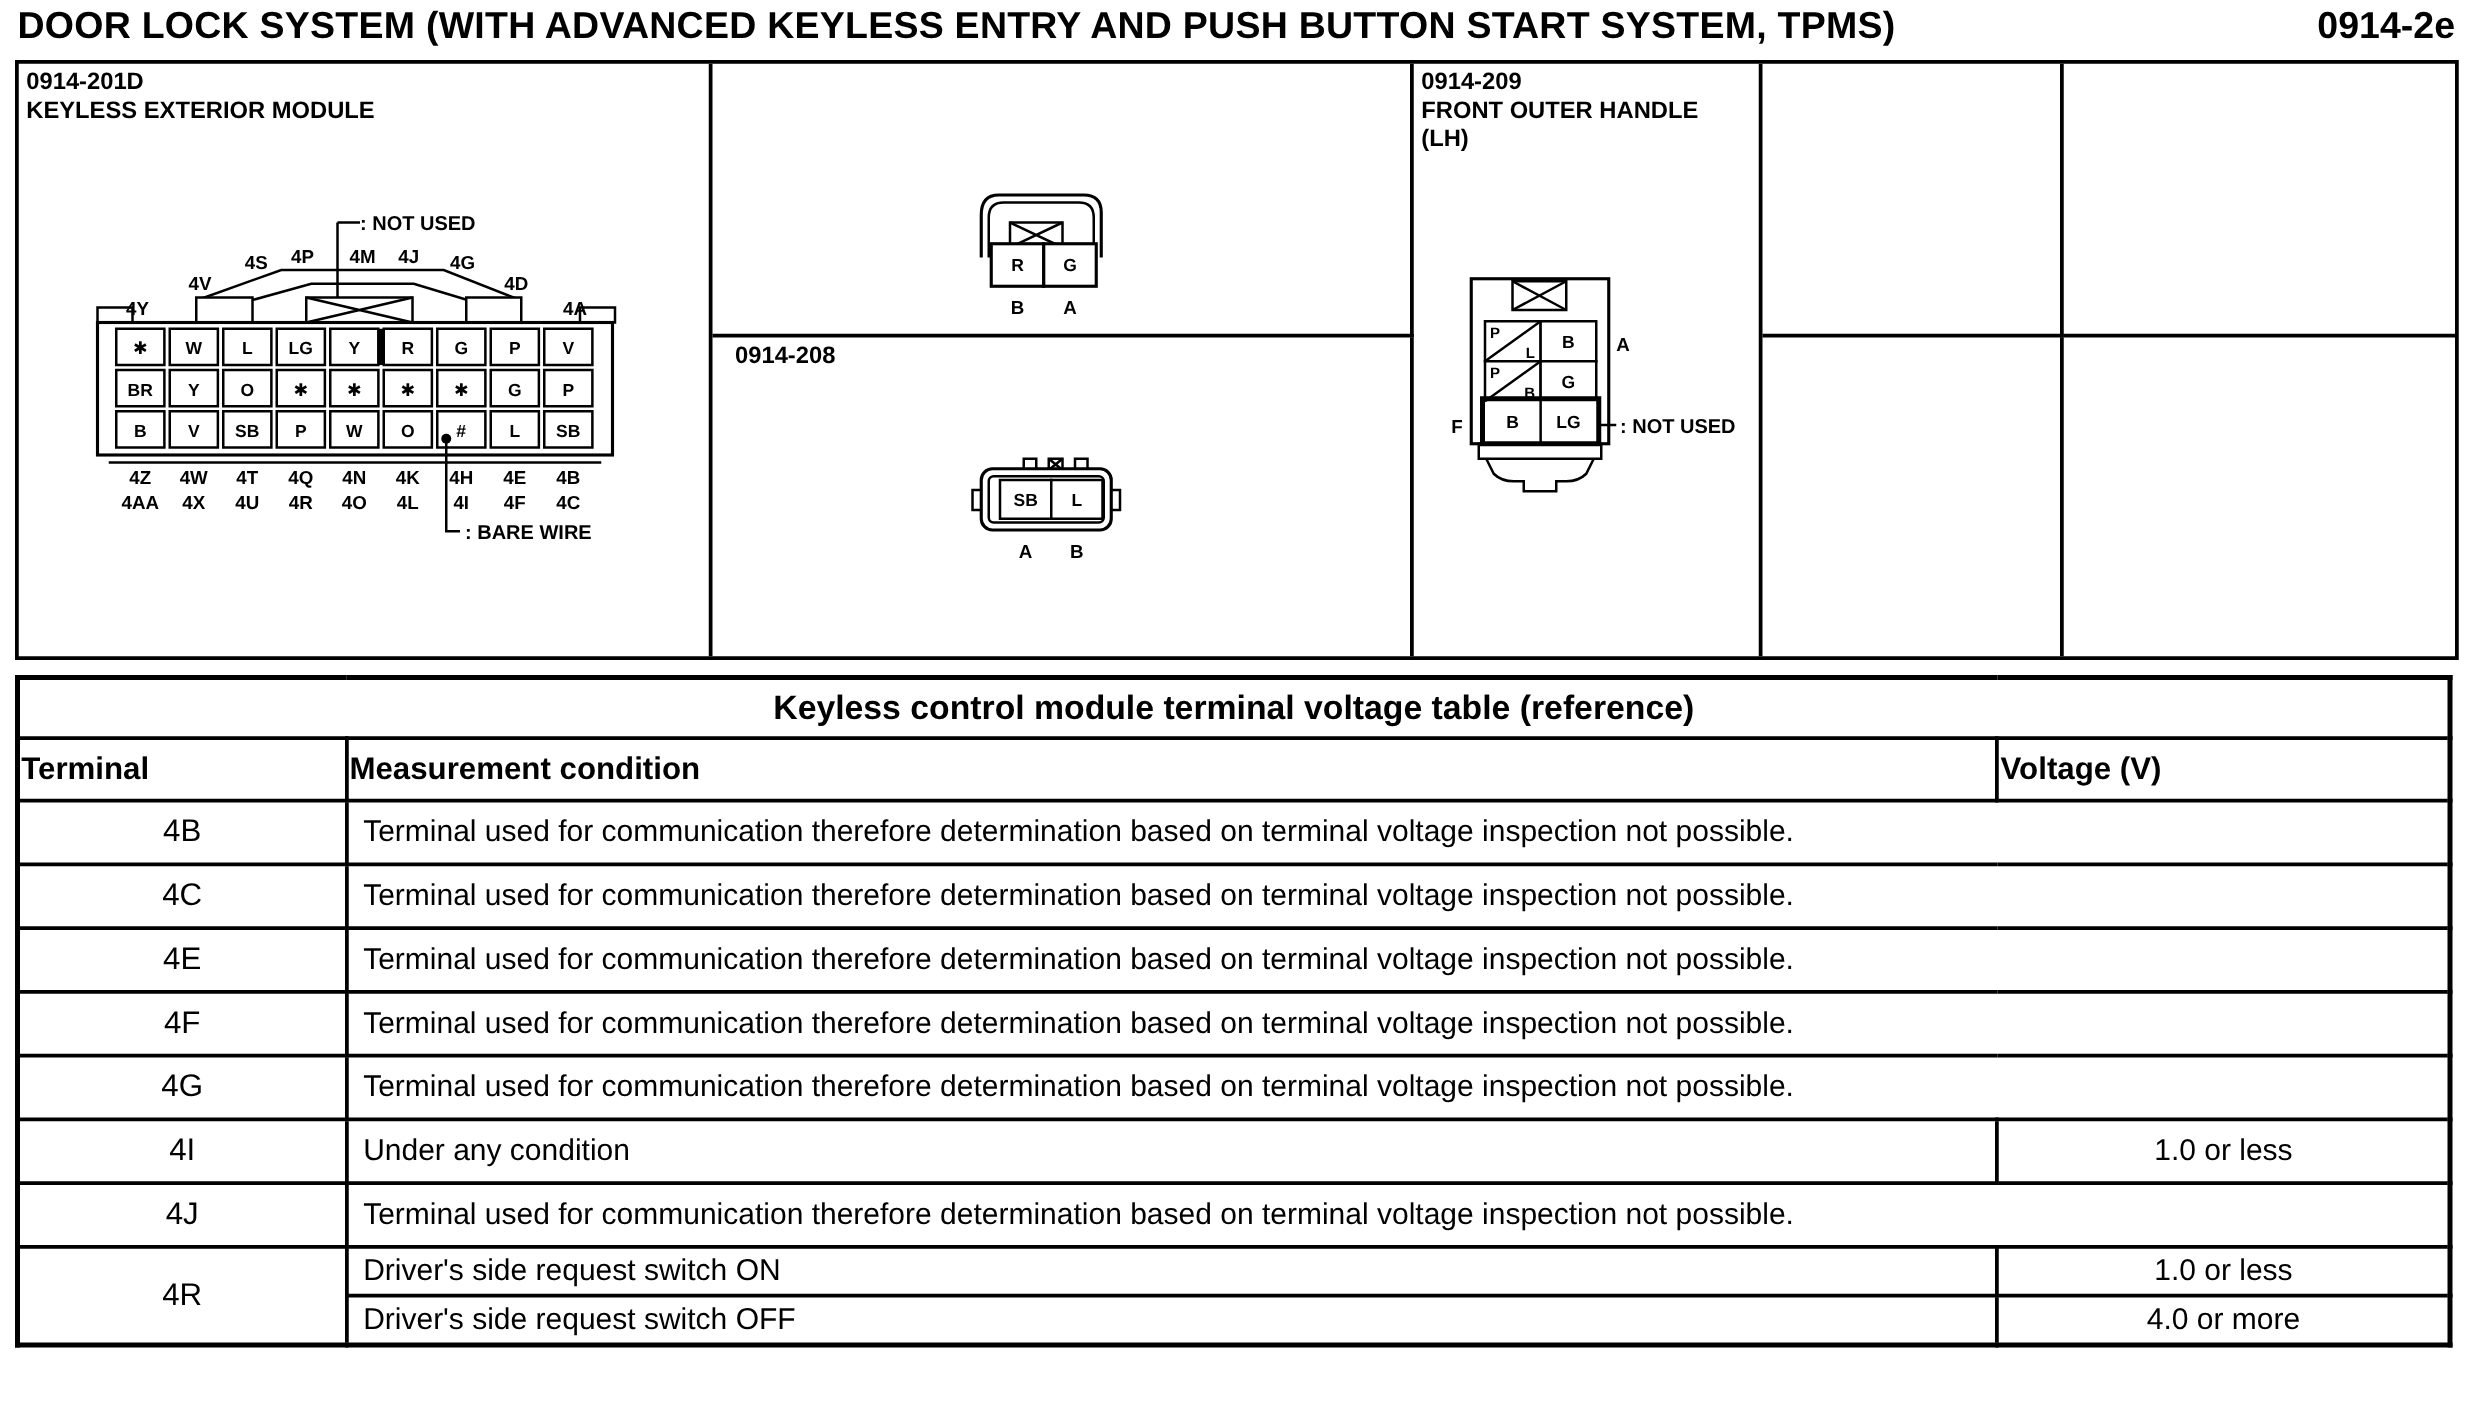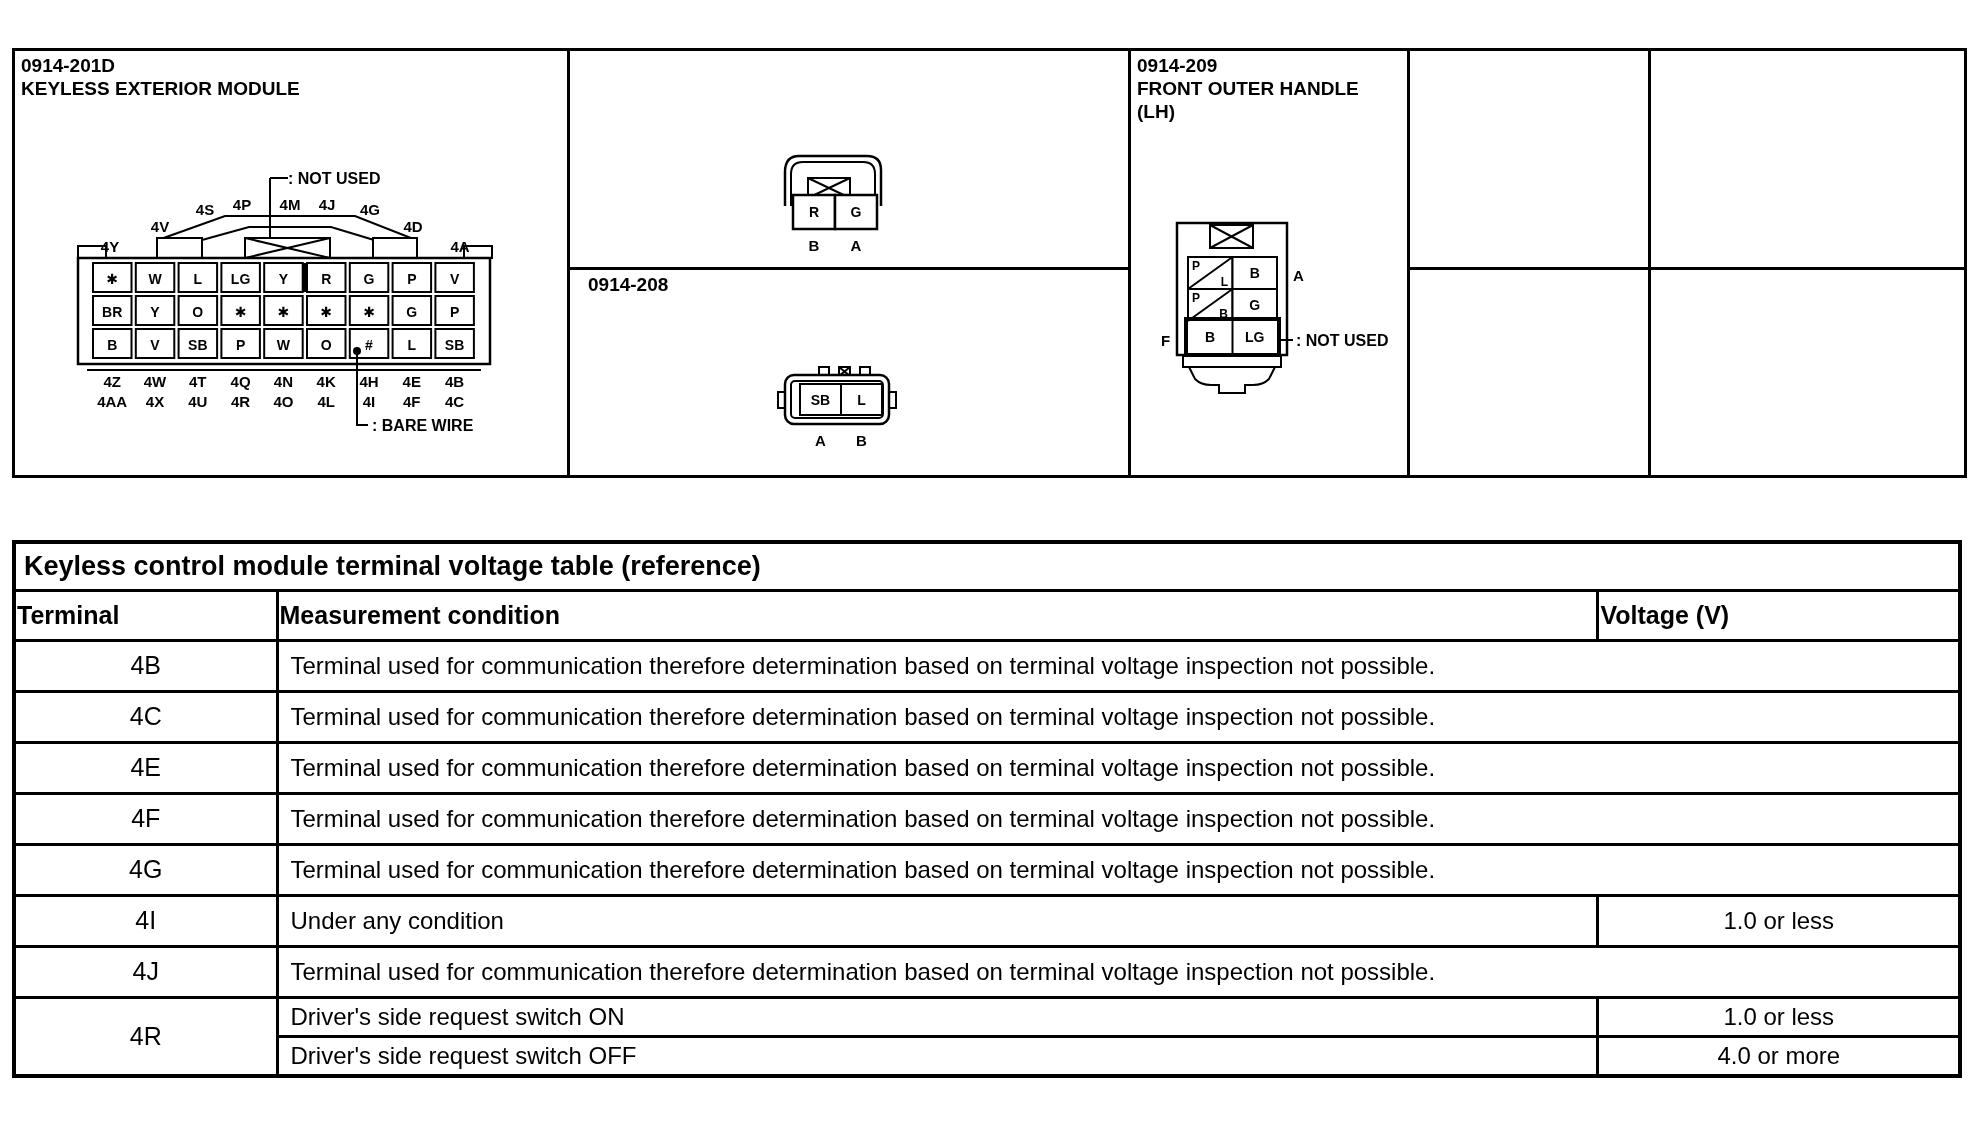--- a/index.html
+++ b/index.html
@@ -6,21 +6,21 @@
   .page{position:relative;width:1980px;height:1136px;background:#fff;
         font-family:"Liberation Sans","DejaVu Sans",sans-serif;color:#000;}
 
   
   .page-header{position:absolute;left:14px;top:4px;width:1950px;
                display:flex;justify-content:space-between;align-items:baseline;}
   .page-title{font-size:30px;font-weight:700;letter-spacing:.2px;white-space:nowrap;}
   .page-code{font-size:30px;font-weight:700;}
 
   
-  .diagram-grid{position:absolute;left:12px;top:48px;width:1955px;height:430px;
+  .diagram-grid{position:absolute;left:12px;top:48px;width:1955px;height:480px;
                 display:grid;border:3px solid #000;box-sizing:border-box;
                 grid-template-columns:555px 561px 279px 241px auto;
                 grid-template-rows:219px auto;}
   .dg-cell{position:relative;box-sizing:border-box;overflow:hidden;}
   .br{border-right:3px solid #000;}
   .bb{border-bottom:3px solid #000;}
   .conn-head{padding:3px 6px 0 6px;font-size:19px;font-weight:700;line-height:23px;}
   .conn-svg{position:absolute;left:0;top:0;}
 
   
@@ -30,31 +30,35 @@
   .ln3{fill:#fff;stroke:#000;stroke-width:4;}
   .pin-t{font:700 14px "Liberation Sans","DejaVu Sans",sans-serif;fill:#000;}
   .pin-s{font:700 12px "Liberation Sans","DejaVu Sans",sans-serif;fill:#000;}
   .lab-t{font:700 15px "Liberation Sans","DejaVu Sans",sans-serif;fill:#000;}
   .ann-t{font:700 16px "Liberation Sans","DejaVu Sans",sans-serif;fill:#000;}
 
   
   .vt-wrap{position:absolute;left:12px;top:540px;width:1950px;}
   table.vt{width:100%;border-collapse:collapse;border:4px solid #000;table-layout:fixed;}
   table.vt td{border:3px solid #000;box-sizing:border-box;}
-  .vt-title td{font-size:27px;font-weight:700;text-align:left;padding:6px 8px;height:48px;}
+  .vt-title td{font-size:27px;font-weight:700;text-align:center;padding:6px 8px;height:48px;}
   .vt-head td{font-size:25px;font-weight:700;text-align:left;height:50px;}
   .vt-term{font-size:25px;text-align:center;height:51px;}
   .vt-cond{font-size:24px;text-align:left;padding:4px 12px;}
   .vt-volt{font-size:24px;text-align:center;}
 </style>
 </head>
 <body>
 
 <div class="page">
 
+  <div class="page-header">
+    <span class="page-title">DOOR LOCK SYSTEM (WITH ADVANCED KEYLESS ENTRY AND PUSH BUTTON START SYSTEM, TPMS)</span>
+    <span class="page-code">0914-2e</span>
+  </div>
 
   <div class="diagram-grid">
 
     <div class="dg-cell br" style="grid-column:1;grid-row:1/3;">
       <div class="conn-head">
         <div>0914-201D</div>
         <div>KEYLESS EXTERIOR MODULE</div>
       </div>
       <svg class="conn-svg" width="548" height="424" viewBox="0 0 548 424">
 

